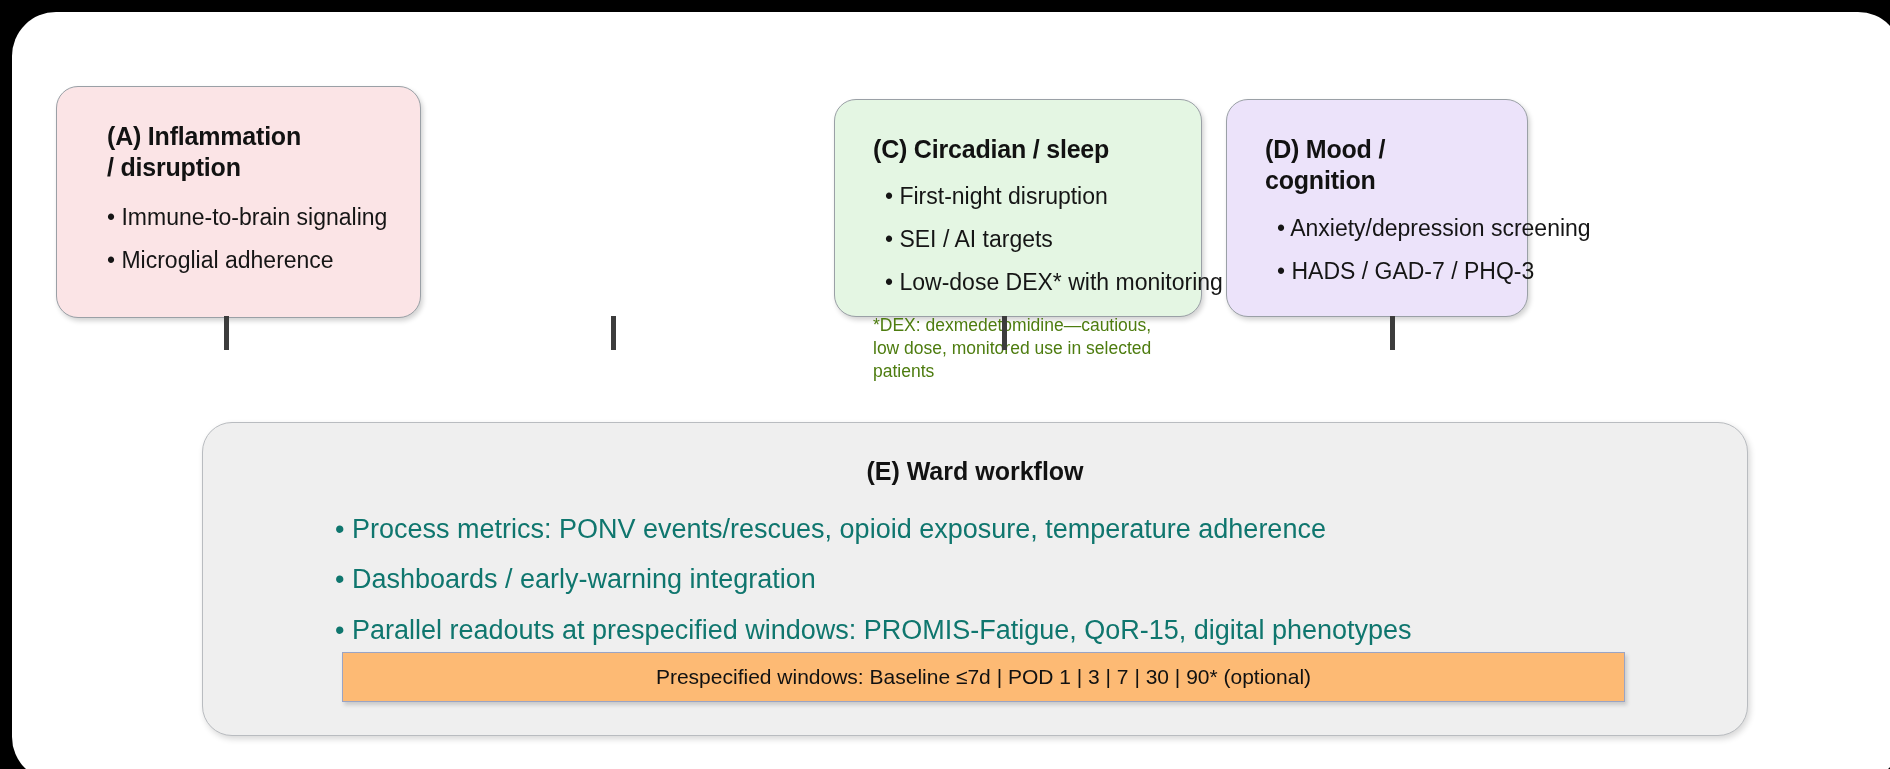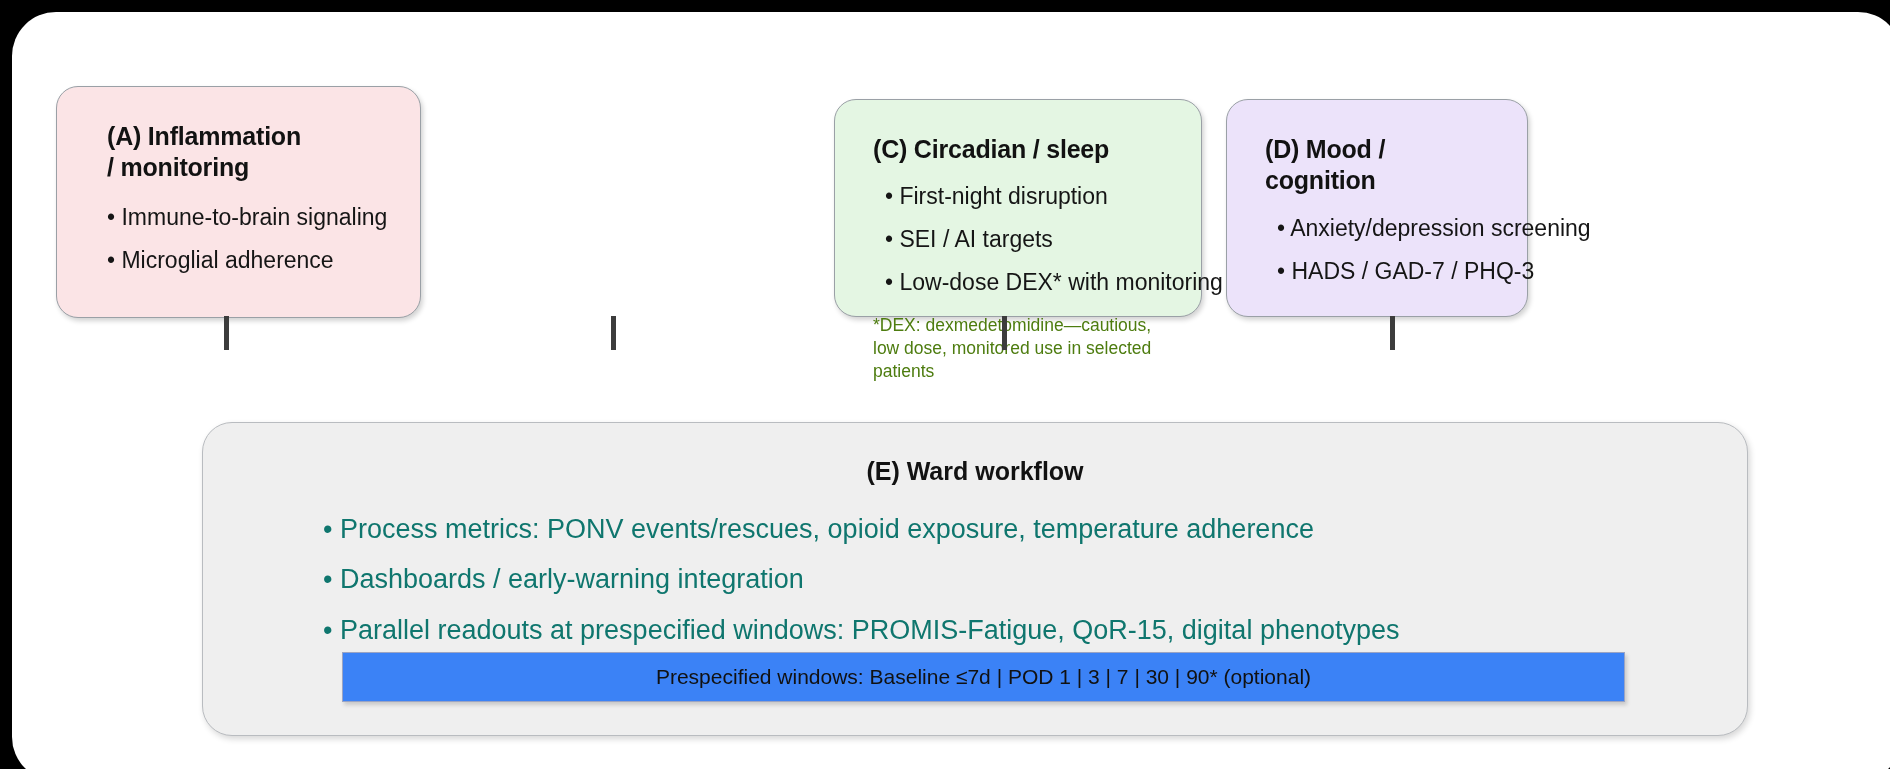--- a/index.html
+++ b/index.html
@@ -76,40 +76,40 @@
 
   
   #panel-e {
     position: absolute;
     left: 178px; top: 398px;
     width: 1546px; height: 314px;
     background: #efefef;
     border: 1.5px solid #b9bcc0;
     border-radius: 30px;
     box-shadow: 2px 3px 6px rgba(0,0,0,0.16);
-    padding: 22px 28px;
+    padding: 22px 40px;
   }
   #panel-e .e-title {
     text-align: center;
     font-weight: bold;
     font-size: 25px;
     color: #121212;
   }
   .e-bullets { margin-top: 24px; padding-left: 68px; }
   .e-bullet {
     font-size: 27px;
     color: #0f766e;
     line-height: 1.42;
     white-space: nowrap;
   }
   #windows-bar {
     position: absolute;
     left: 318px; top: 628px;
     width: 1283px; height: 50px;
-    background: #3b82f6;
+    background: #fdba74;
     border: 1px solid #9aa4c4;
     box-shadow: 2px 3px 4px rgba(0,0,0,0.16);
     display: flex;
     align-items: center;
     justify-content: center;
   }
   #windows-bar .bar-label {
     font-size: 21px;
     color: #111111;
     white-space: nowrap;
@@ -118,21 +118,21 @@
 </head>
 <body>
 
 <div id="canvas">
 
   <div class="top-row">
 
     <div class="panel" id="panel-a">
       <div class="panel-title">
         <span>(A) Inflammation</span><br>
-        <span> / monitoring</span>
+        <span> / disruption</span>
       </div>
       <div class="bullets">
         <div class="bullet">• Immune-to-brain signaling</div>
         <div class="bullet">• Microglial adherence</div>
       </div>
     </div>
 
 
     <div class="panel" id="panel-c">
       <div class="panel-title">(C) Circadian / sleep</div>

